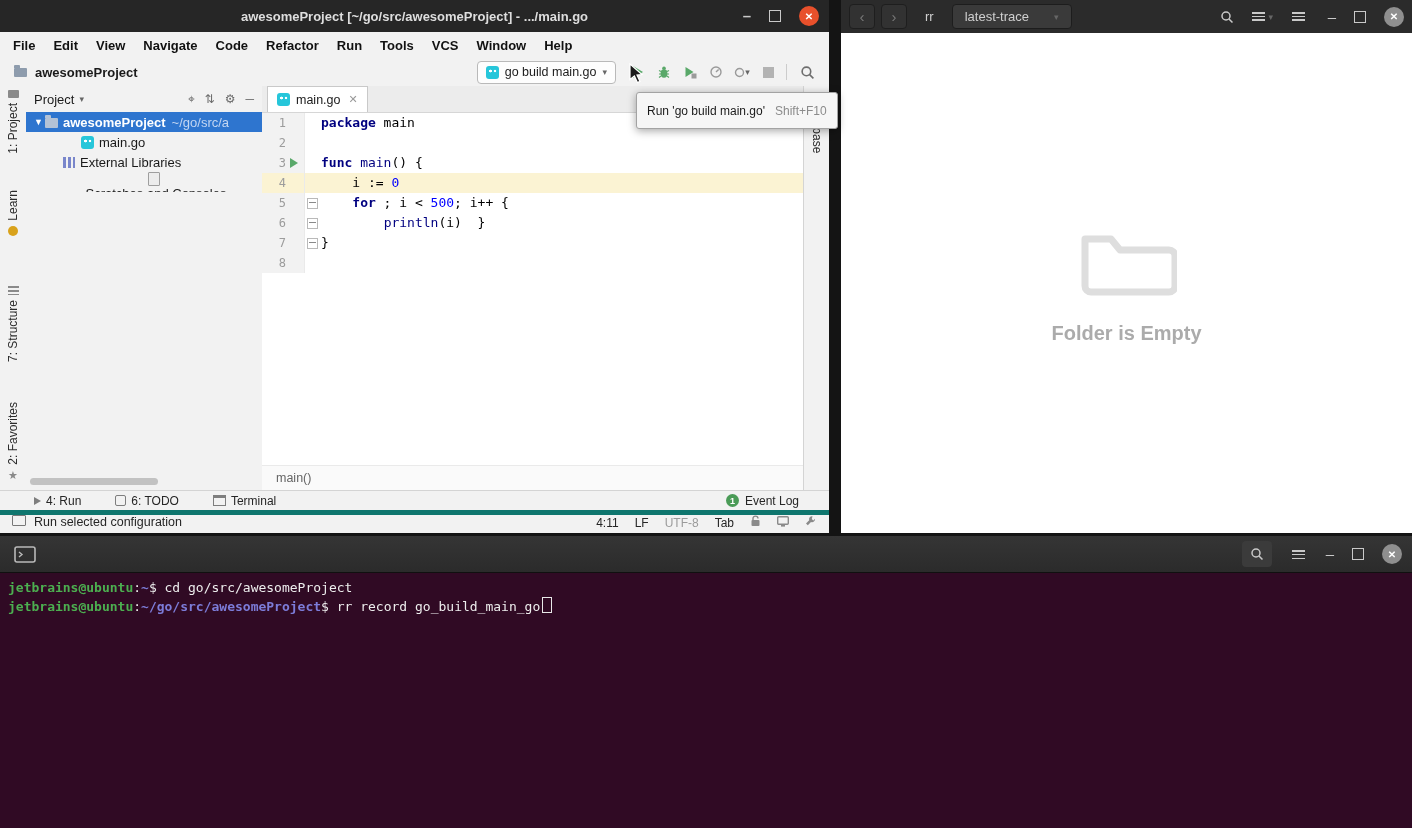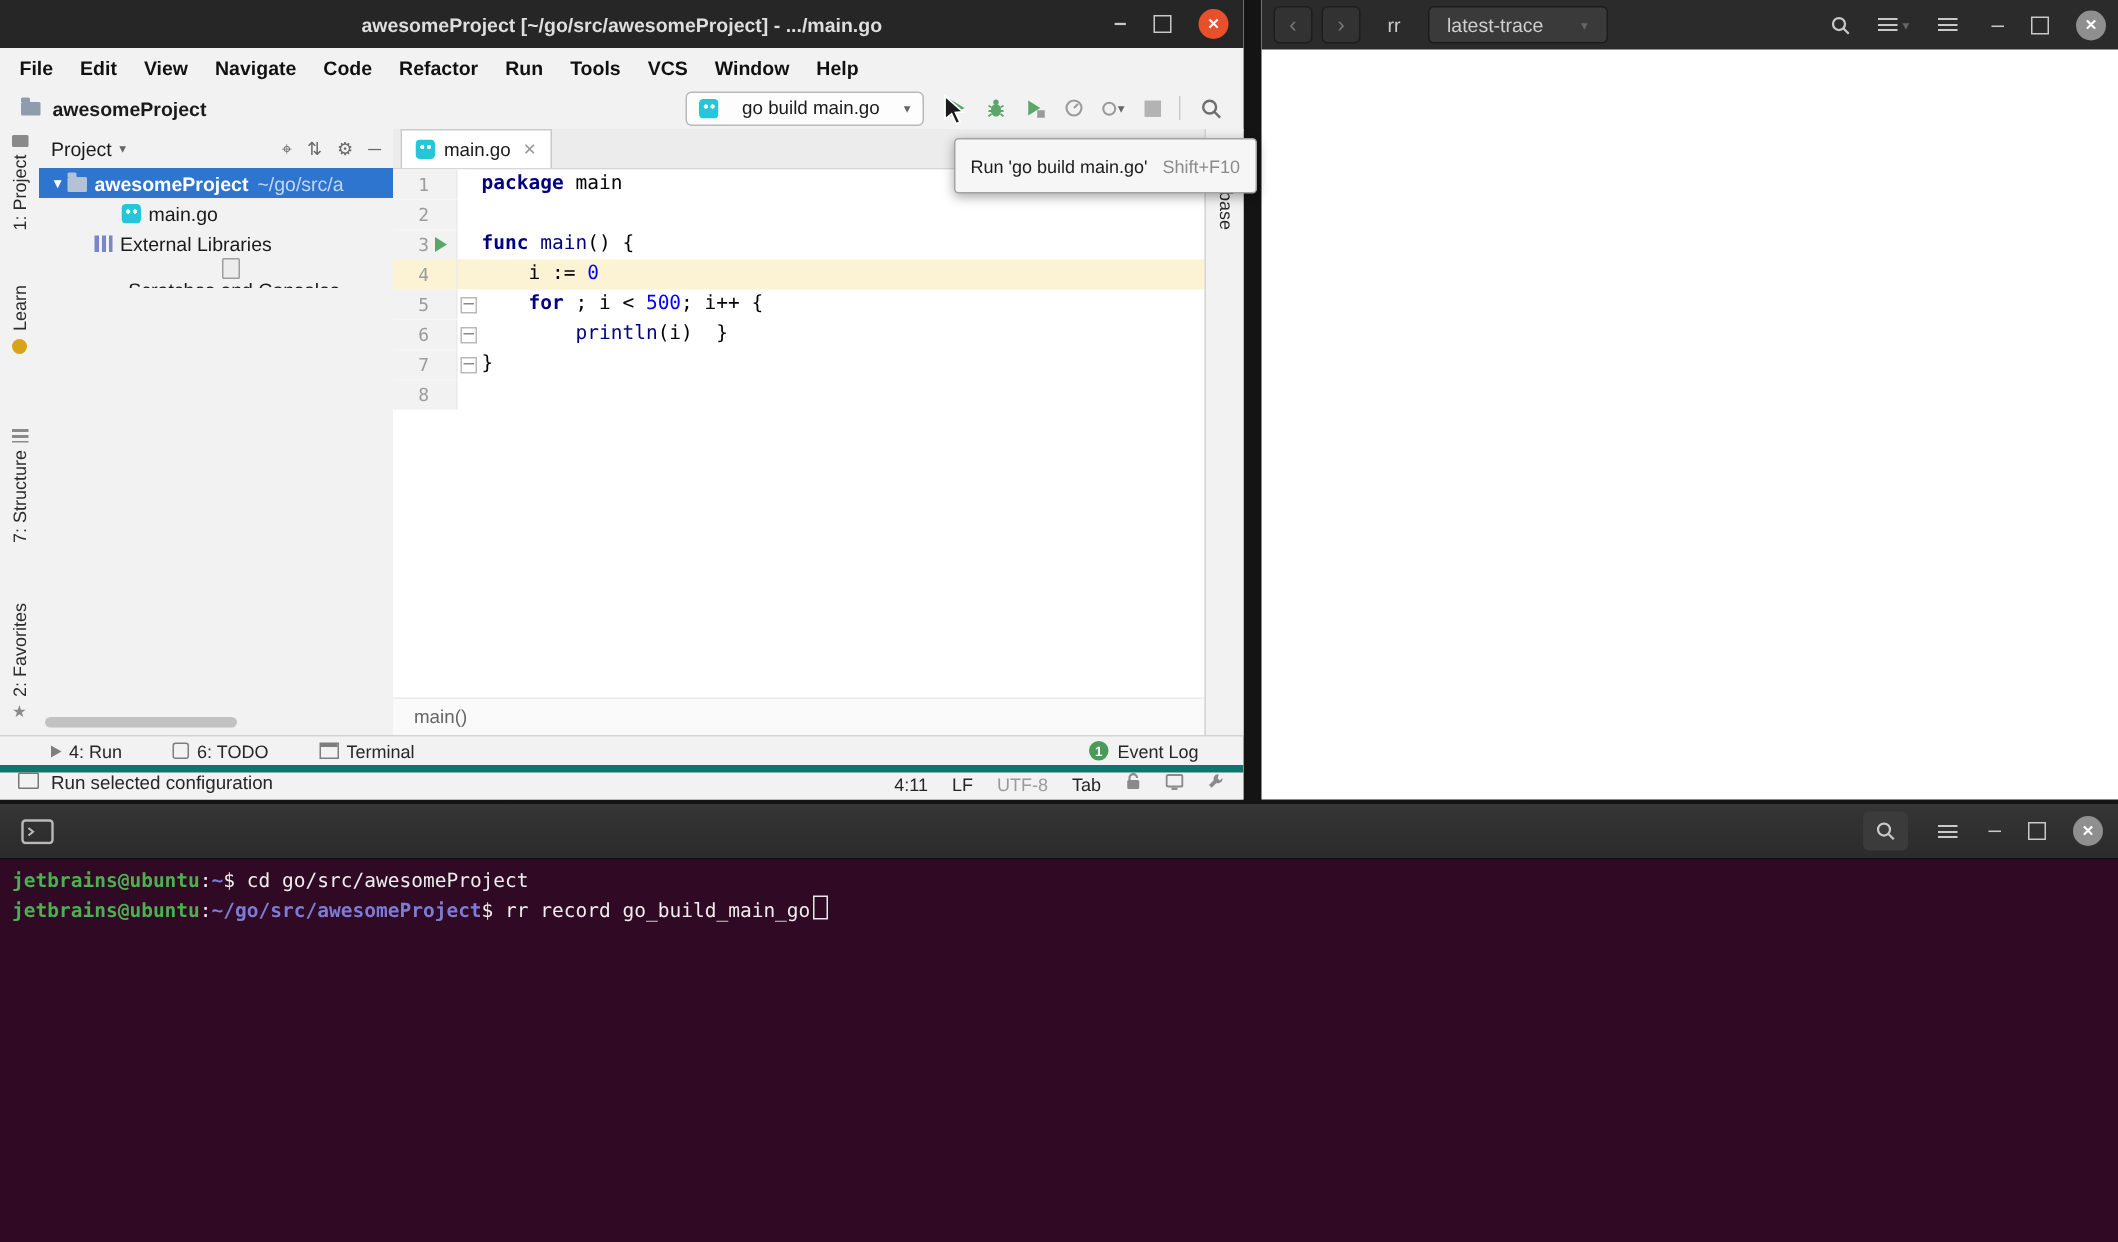--- a/index.html
+++ b/index.html
@@ -21,21 +21,21 @@
 
   .menubar{height:26px;background:#F2F2F2;display:flex;align-items:center;padding-left:4px;}
   .menu-item{padding:0 9px;font-size:13px;color:#111;font-weight:bold;}
 
   .toolbar{height:28px;background:#F2F2F2;border-bottom:1px solid #CFCFCF;display:flex;
            align-items:center;padding:0 10px;}
   .mini-folder{width:13px;height:9px;background:#8E9CAD;border-radius:1px;position:relative;margin:0 8px 0 4px;}
   .mini-folder::before{content:"";position:absolute;top:-3px;left:0;width:6px;height:3px;background:#8E9CAD;border-radius:1px 1px 0 0;}
   .proj-name{font-weight:bold;font-size:13px;color:#1A1A1A;}
   .run-combo{height:21px;background:#FDFDFD;border:1px solid #B9B9B9;border-radius:4px;
-             display:flex;align-items:center;gap:16px;padding:0 8px;font-size:12.5px;color:#1A1A1A;margin-right:8px;}
+             display:flex;align-items:center;gap:6px;padding:0 8px;font-size:12.5px;color:#1A1A1A;margin-right:8px;}
   .caret{font-size:9px;color:#666;}
   .go-icon{display:inline-block;width:13px;height:13px;border-radius:3px;flex:none;
            background:radial-gradient(circle at 4.5px 5px,#fff 1.3px,rgba(0,0,0,0) 1.6px),
                       radial-gradient(circle at 9px 5px,#fff 1.3px,rgba(0,0,0,0) 1.6px),#26C6DA;}
   .tb-icon{width:24px;height:22px;display:flex;align-items:center;justify-content:center;margin-left:2px;}
   .tri-green{width:0;height:0;border-left:10px solid var(--run,#59A869);border-top:6px solid transparent;border-bottom:6px solid transparent;}
   .stop-sq{width:11px;height:11px;background:#B3B3B3;}
   .tb-sep{width:1px;height:16px;background:#CCC;margin:0 6px;}
 
   .left-strip{position:absolute;left:0;top:86px;width:26px;height:404px;background:#F2F2F2;
@@ -448,20 +448,26 @@
       </span>
       <span class="hdr-btn">
         <span class="icon-burger"></span>
       </span>
       <div class="wc" style="position:static;margin-left:8px;">
         <span class="wc-min">–</span>
         <span class="wc-max"></span>
         <span class="wc-close">✕</span>
       </div>
     </div>
+    <div class="f-empty">
+      <svg width="100" height="76" viewBox="0 0 100 76">
+        <path d="M8 15 h26 l9 11 h49 a6 6 0 0 1 6 6 v30 a6 6 0 0 1 -6 6 H14 a6 6 0 0 1 -6 -6 z" fill="none" stroke="#DEDEDE" stroke-width="7" stroke-linejoin="round"></path>
+      </svg>
+      <div class="f-empty-text">Folder is Empty</div>
+    </div>
   </section>
 
   <section id="terminal" class="window">
     <div class="t-header">
       <span class="t-btn" style="background:transparent;">
         <svg width="22" height="17">
             <rect x="1" y="1" width="20" height="15" rx="2" fill="none" stroke="#B9B9B9" stroke-width="1.6"></rect>
             <path d="M5 6l3 2.5L5 11" fill="none" stroke="#B9B9B9" stroke-width="1.4"></path>
           </svg>
       </span>

